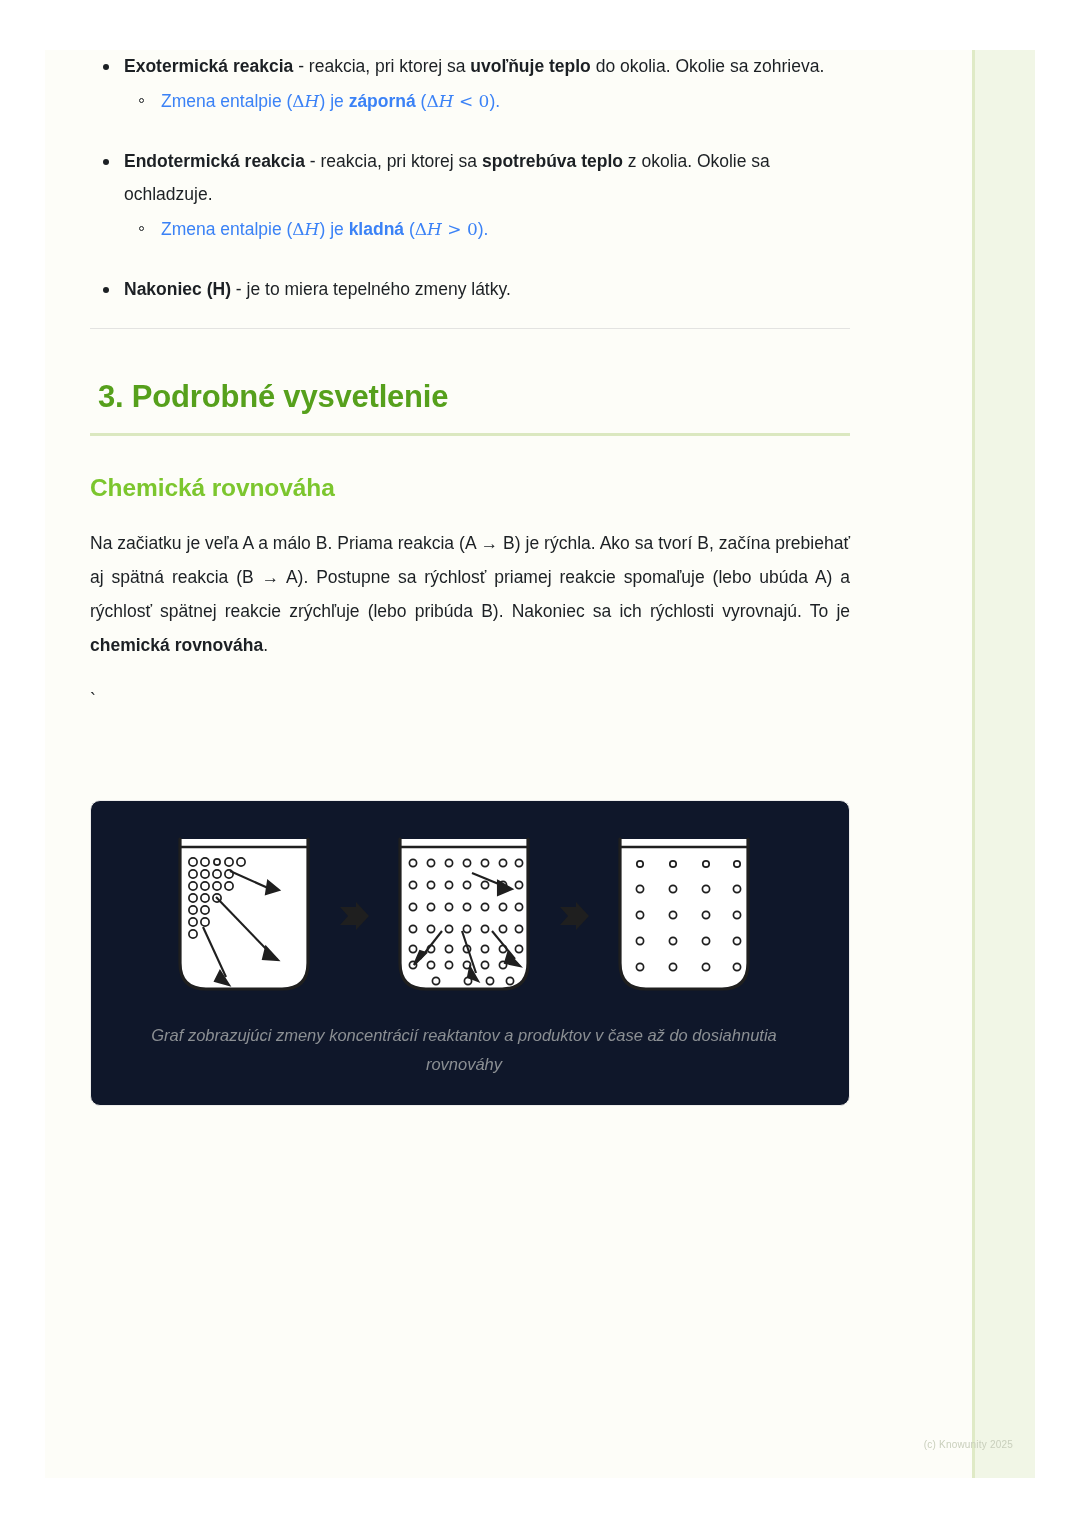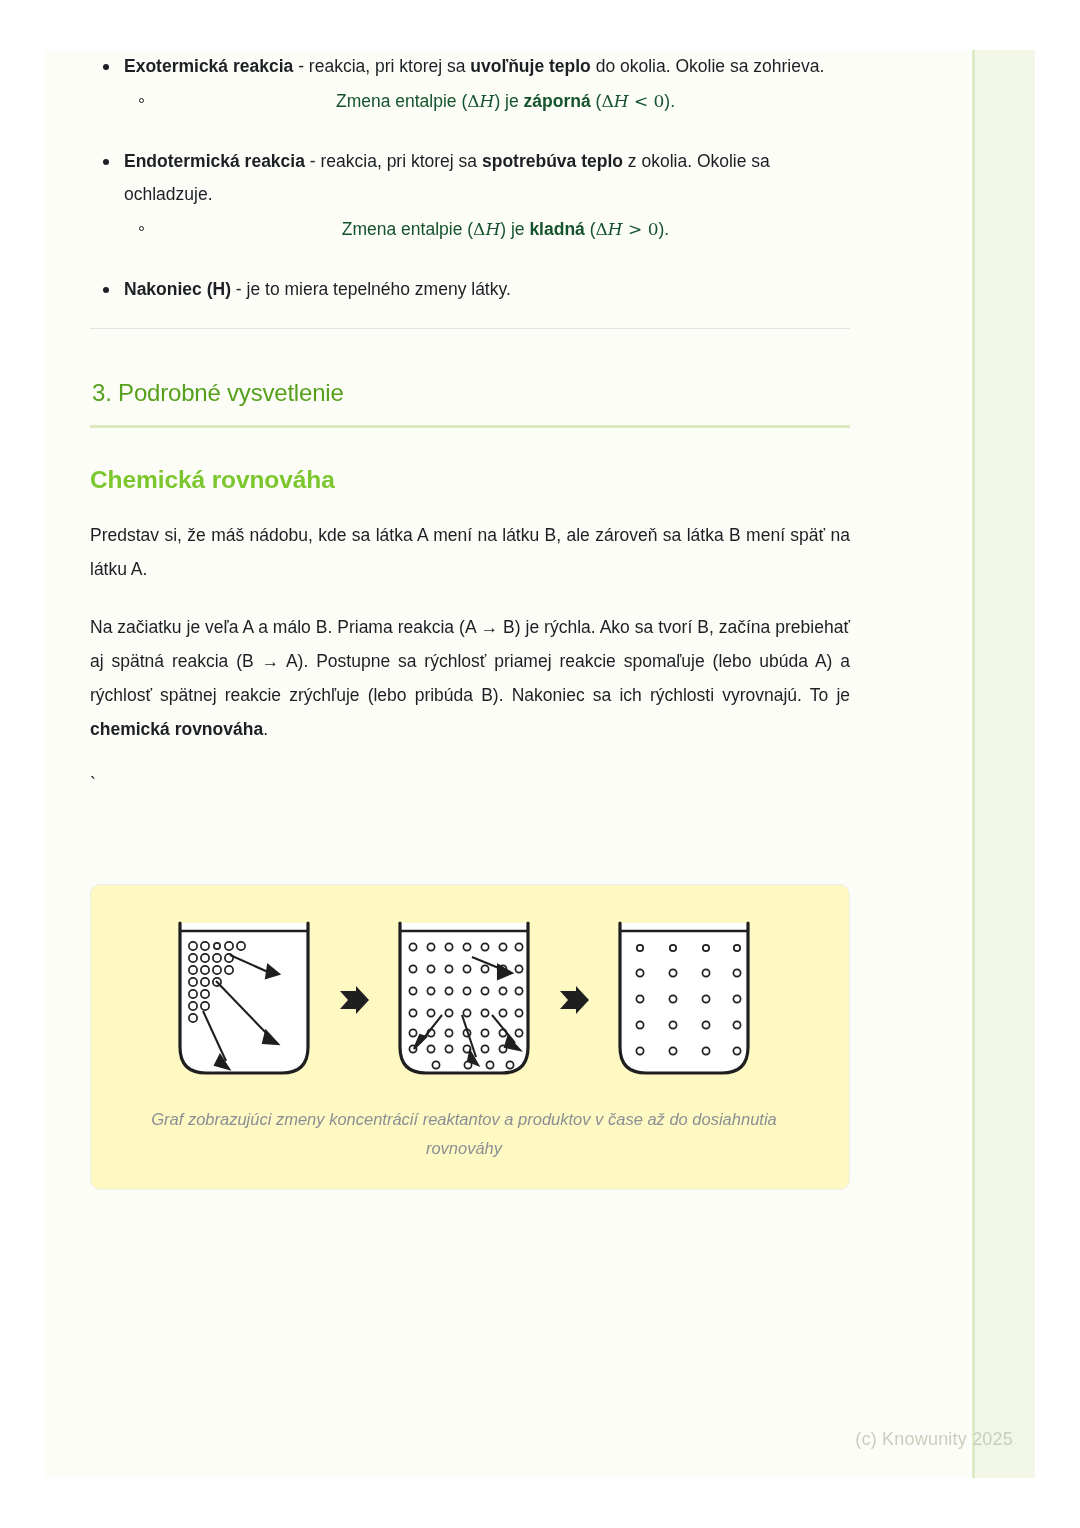--- a/index.html
+++ b/index.html
@@ -82,22 +82,21 @@
   ul.lvl2 {
     list-style: none;
     margin: 2px 0 0 0;
     padding: 0;
   }
   ul.lvl2 > li {
     position: relative;
     padding-left: 37px;
     font-size: 17.5px;
     line-height: 32px;
-    color: #14532d;
-    text-align: center;
+    color: #3b82f6;
   }
   ul.lvl2 > li::before {
     content: "";
     position: absolute;
     left: 15px;
     top: 13px;
     width: 5px;
     height: 5px;
     border-radius: 50%;
     border: 1.4px solid #1c2024;
@@ -118,24 +117,24 @@
 
   
   .hr-grey {
     height: 1px;
     background: #e3e3e1;
     margin: 20px 0 0 0;
   }
 
   
   h2.sec {
-    font-size: 24px;
-    font-weight: 400;
+    font-size: 31px;
+    font-weight: 700;
     letter-spacing: -0.2px;
-    margin: 50px 0 0 2px;
+    margin: 50px 0 0 8px;
     padding: 0;
   }
   .hr-green {
     height: 3px;
     background: #dbe8c0;
     margin: 18px 0 0 0;
   }
   h3.sub {
     font-size: 24.5px;
     font-weight: 700;
@@ -172,21 +171,21 @@
   }
   .equation .eqarrow {
     font-style: normal;
     padding: 0 9px;
     font-size: 22px;
   }
 
   
   .figure {
     margin: 88px 0 0 0;
-    background: #fef9c3;
+    background: #0f172a;
     border: 1px solid #ededeb;
     border-radius: 10px;
     padding: 22px 12px 26px 0;
   }
   .beakers {
     display: flex;
     align-items: center;
     justify-content: center;
     gap: 0;
     padding: 8px 0 4px 0;
@@ -210,21 +209,21 @@
     font-size: 16.5px;
     line-height: 29px;
     color: #8b8f93;
   }
 
   
   .watermark {
     position: absolute;
     right: 22px;
     bottom: 28px;
-    font-size: 18px;
+    font-size: 10px;
     color: #c9cfbc;
     letter-spacing: 0.2px;
   }
 </style>
 </head>
 <body>
 
 <div class="page">
   <div class="page-rail"></div>
   <div class="page-rail-edge"></div>
@@ -254,21 +253,20 @@
 
     </ul>
 
     <div class="hr-grey"></div>
 
     <h2 class="sec" style="color:#56a01c">3. Podrobné vysvetlenie</h2>
     <div class="hr-green"></div>
 
     <h3 class="sub" style="color:#7cc62e">Chemická rovnováha</h3>
 
-    <p class="body">Predstav si, že máš nádobu, kde sa látka A mení na látku B, ale zároveň sa látka B mení späť na látku A.</p>
 
 
     <p class="body"><span>Na začiatku je veľa A a málo B. Priama reakcia (A → B) je rýchla. Ako sa tvorí B, začína prebiehať aj spätná reakcia (B → A). Postupne sa rýchlosť priamej reakcie spomaľuje (lebo ubúda A) a rýchlosť spätnej reakcie zrýchľuje (lebo pribúda B). Nakoniec sa ich rýchlosti vyrovnajú. To je </span><b>chemická rovnováha</b><span>.</span></p>
 
     <p class="tick">`</p>
 
     <figure class="figure" style="margin-left:0;margin-right:0">
       <div class="beakers">
 
         <div class="beaker-wrap">

